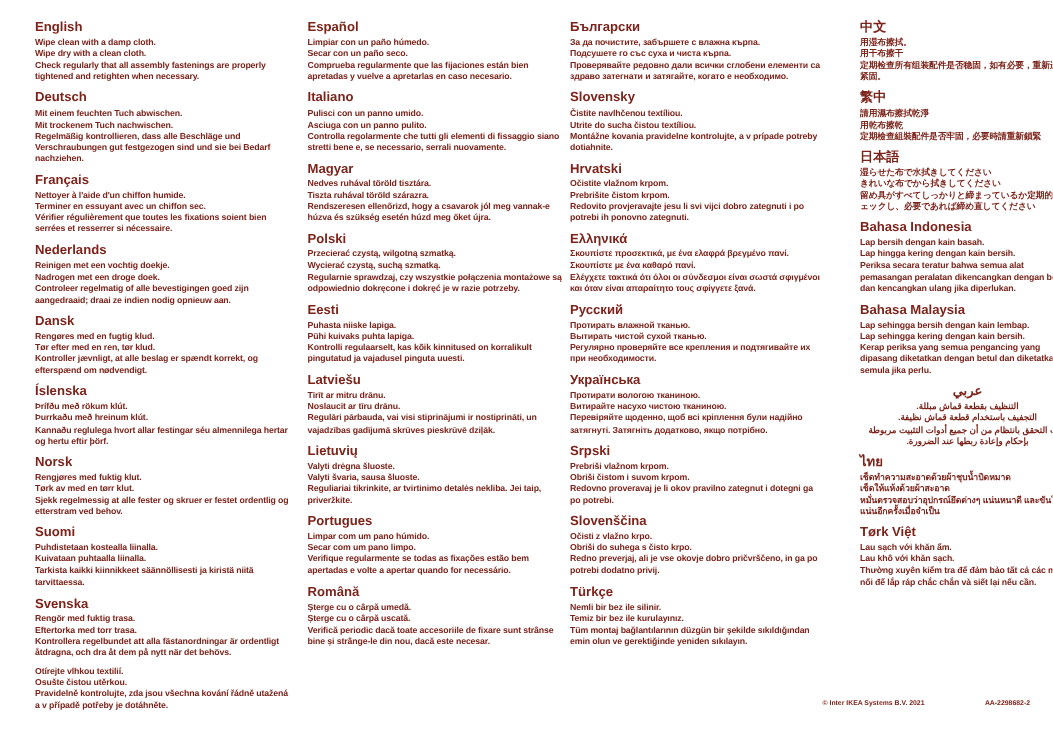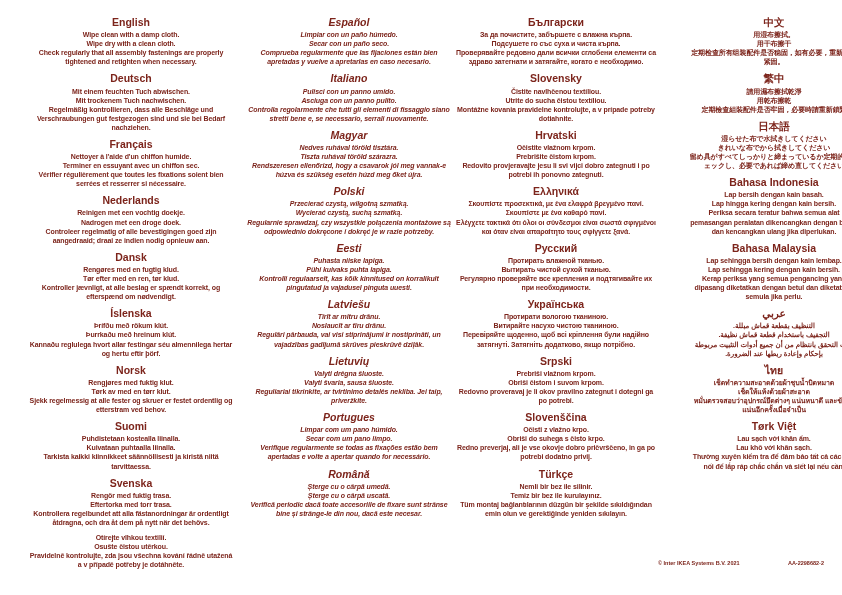--- a/index.html
+++ b/index.html
@@ -14,24 +14,24 @@
     width: 842px; height: 595px;
     background: #ffffff;
     overflow: hidden;
     color: #7c241b;
   }
   .col {
     position: absolute;
     top: 16px;
   }
   .col1 { left: 28px;  width: 206px; }
-  .col2 { left: 246px; width: 206px; font-style: italic; }
+  .col2 { left: 246px; width: 206px; }
   .col3 { left: 456px; width: 200px; }
   .col4 { left: 688px; width: 172px; }
-  .lang-section { margin: 0 0 6px 0; text-align: center; }
+  .lang-section { margin: 0 0 6px 0; }
   .lang-title {
     font-size: 10.5px;
     font-weight: bold;
     margin: 0 0 2px 0;
     line-height: 1.15;
     letter-spacing: 0px;
   }
   .line {
     font-size: 7px;
     font-weight: bold;

